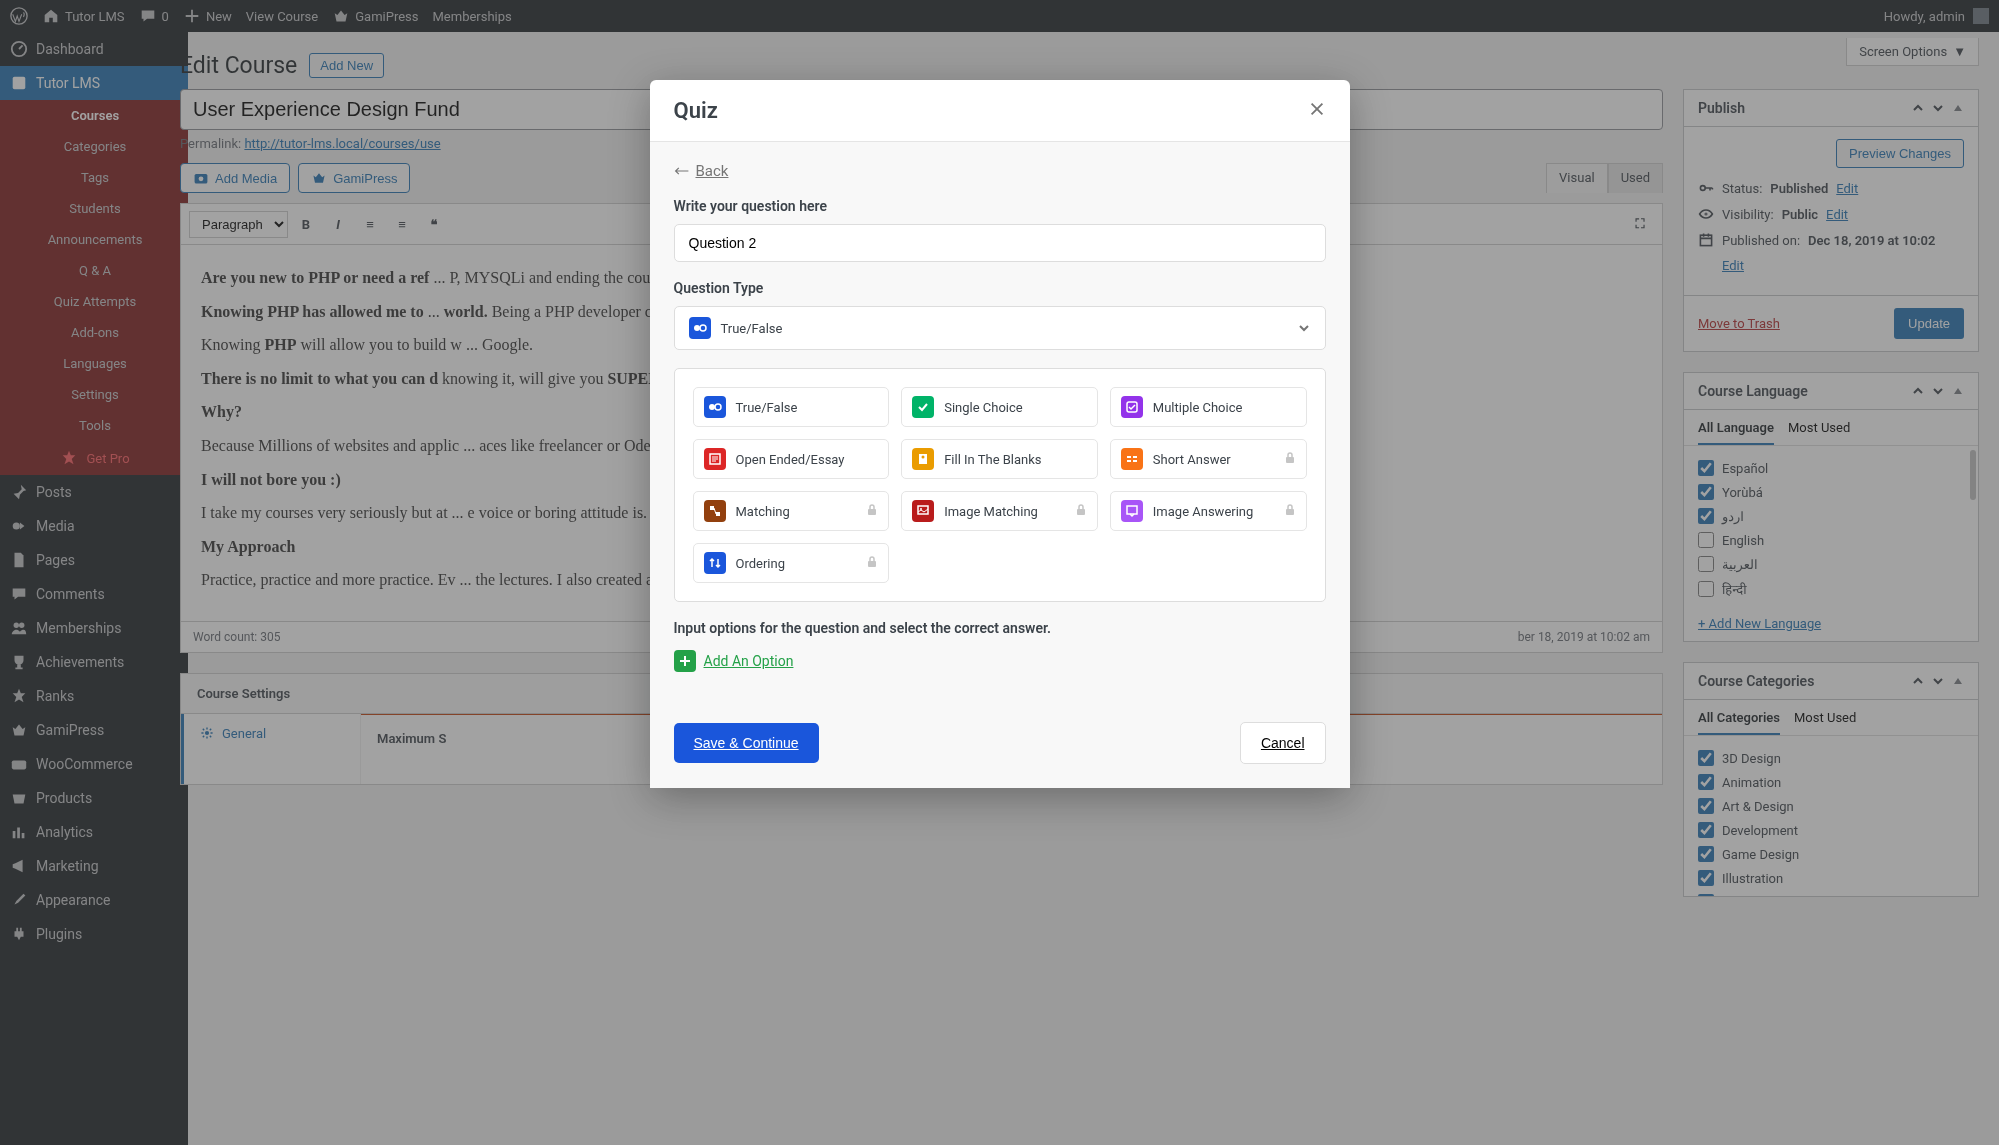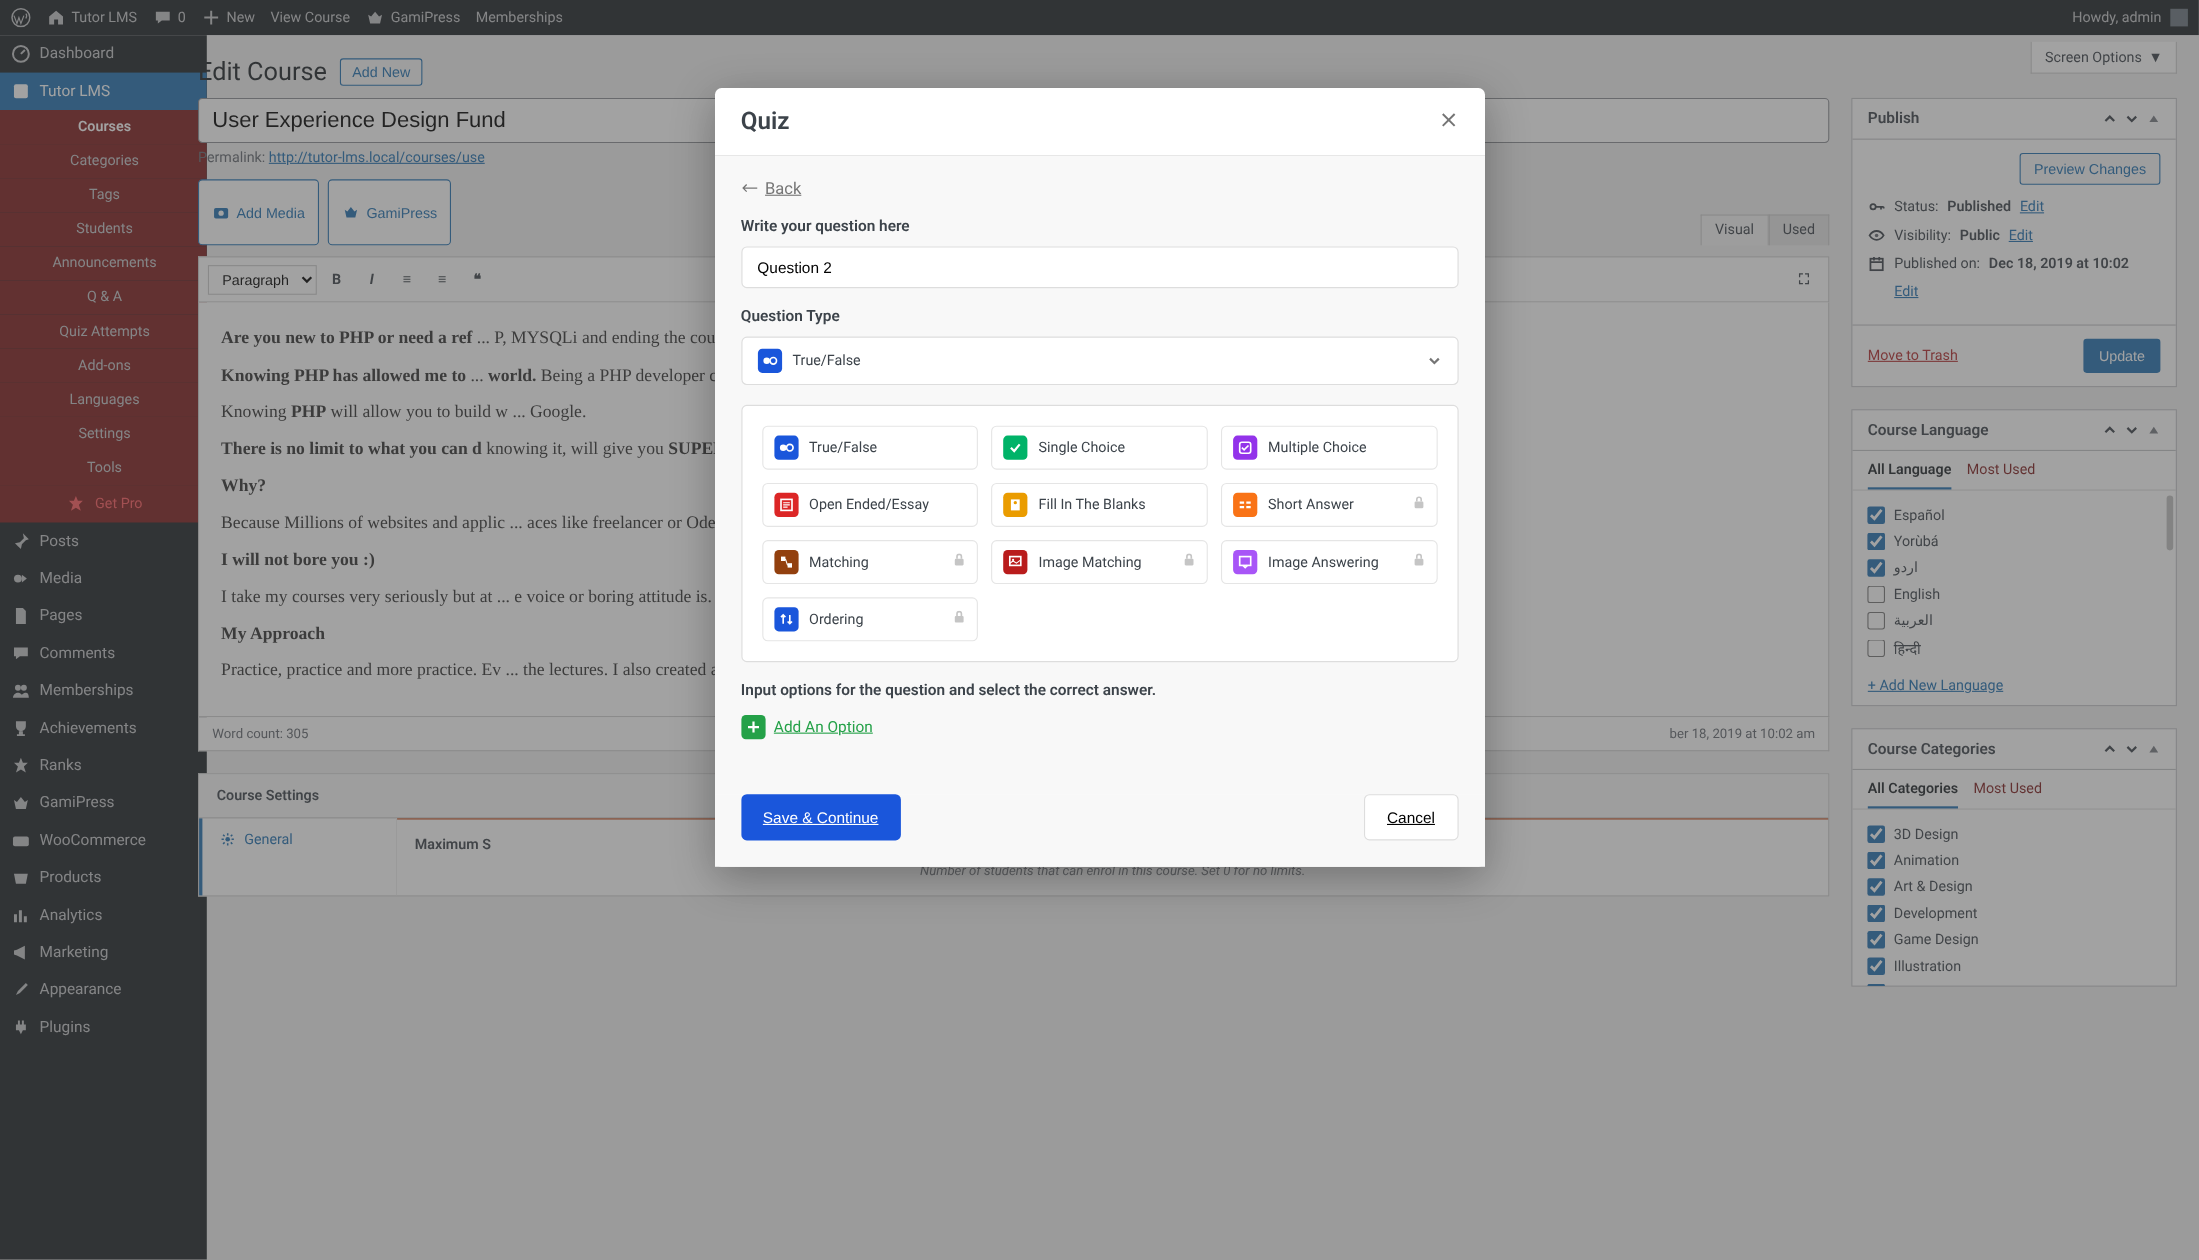--- a/index.html
+++ b/index.html
@@ -34,21 +34,21 @@
     
     .editor-row { display: flex; gap: 20px; }
     .editor-col { flex: 1; min-width: 0; }
     .side-col { width: 296px; flex-shrink: 0; }
     
     .toolbar-row { display: flex; gap: 8px; margin-bottom: 10px; }
     .tool-btn { display: flex; align-items: center; gap: 6px; border: 1px solid #2271b1; color: #2271b1; background: #fff; padding: 6px 12px; border-radius: 4px; font-size: 13px; cursor: pointer; }
     .tool-btn svg { width: 16px; height: 16px; fill: currentColor; }
     
     .editor-tabs { display: flex; justify-content: flex-end; gap: 0; }
-    .editor-tab { border: 1px solid #ccc; border-bottom: none; padding: 6px 12px; background: #e5e5e5; font-size: 13px; cursor: pointer; margin-top: 32px; }
+    .editor-tab { border: 1px solid #ccc; border-bottom: none; padding: 6px 12px; background: #e5e5e5; font-size: 13px; cursor: pointer; }
     .editor-tab.active { background: #f5f5f5; }
     
     .editor-toolbar { display: flex; align-items: center; gap: 4px; padding: 6px 8px; background: #fff; border: 1px solid #ccc; }
     .editor-toolbar select { border: 1px solid #ccc; padding: 4px 8px; font-size: 13px; background: #fff; }
     .tb-btn { width: 28px; height: 28px; display: flex; align-items: center; justify-content: center; cursor: pointer; font-weight: bold; }
     .tb-expand { margin-left: auto; }
     
     .editor-body { background: #fff; border: 1px solid #ccc; border-top: none; padding: 20px; font-family: Georgia, serif; font-size: 16px; line-height: 1.6; color: #333; }
     .editor-body p { margin-bottom: 8px; }
     .editor-body strong { font-weight: bold; }
@@ -75,21 +75,21 @@
     .panel-row a { color: #2271b1; text-decoration: underline; cursor: pointer; }
     .panel-row strong { font-weight: 600; }
     .panel-footer { display: flex; justify-content: space-between; align-items: center; padding: 12px 14px; border-top: 1px solid #c3c4c7; }
     .panel-footer a { color: #b32d2e; text-decoration: underline; cursor: pointer; }
     .update-btn { background: #2271b1; color: #fff; border: none; padding: 8px 14px; border-radius: 3px; font-size: 13px; cursor: pointer; }
     .preview-btn { border: 1px solid #2271b1; color: #2271b1; background: #f6f7f7; padding: 6px 12px; border-radius: 3px; font-size: 13px; cursor: pointer; float: right; }
     
     .filter-tabs { padding: 10px 14px 0; display: flex; gap: 14px; border-bottom: 1px solid #ddd; }
     .filter-tab { padding-bottom: 8px; font-size: 13px; cursor: pointer; color: #646970; }
     .filter-tab.active { border-bottom: 2px solid #2271b1; color: #1d2327; font-weight: 600; }
-    .filter-tab.link { color: #7f1d1d; }
+    .filter-tab.link { color: #000000; }
     
     .checklist { padding: 10px 14px; max-height: 160px; overflow-y: auto; }
     .check-row { display: flex; align-items: center; gap: 8px; padding: 4px 0; font-size: 13px; }
     .check-row input { width: 16px; height: 16px; accent-color: #2271b1; }
     .add-language-link { display: block; padding: 10px 14px; color: #2271b1; text-decoration: underline; font-size: 13px; cursor: pointer; }
     
     
     .modal-backdrop { position: fixed; inset: 0; background: rgba(70,70,70,0.5); z-index: 1000; display: flex; align-items: flex-start; justify-content: center; padding-top: 80px; }
     .modal { width: 700px; background: #fff; border-radius: 6px; box-shadow: 0 10px 40px rgba(0,0,0,0.3); }
     .modal-header { display: flex; justify-content: space-between; align-items: center; padding: 18px 24px; border-bottom: 1px solid #e5e5e5; }
@@ -112,21 +112,21 @@
     .type-icon { width: 22px; height: 22px; border-radius: 4px; display: flex; align-items: center; justify-content: center; flex-shrink: 0; }
     .type-icon svg { width: 14px; height: 14px; fill: #fff; }
     .lock-icon { position: absolute; right: 10px; }
     .lock-icon svg { width: 12px; height: 12px; fill: #c5c5c5; }
     
     .input-options-label { font-size: 14px; font-weight: 600; margin-bottom: 14px; }
     .add-option { display: flex; align-items: center; gap: 8px; color: #24a148; font-size: 14px; text-decoration: underline; cursor: pointer; margin-bottom: 30px; }
     .add-option-icon { width: 22px; height: 22px; background: #24a148; border-radius: 4px; display: flex; align-items: center; justify-content: center; }
     .add-option-icon svg { width: 14px; height: 14px; fill: #fff; }
     
-    .modal-footer { display: flex; justify-content: space-between; padding: 0 24px 24px; background: #f8f8f8; }
+    .modal-footer { display: flex; justify-content: space-between; align-items: center; padding: 0 24px 24px; background: #f8f8f8; }
     .save-btn { background: #1a56db; color: #fff; border: none; padding: 12px 20px; border-radius: 5px; font-size: 14px; text-decoration: underline; cursor: pointer; }
     .cancel-btn { background: #fff; border: 1px solid #ddd; padding: 12px 20px; border-radius: 5px; font-size: 14px; text-decoration: underline; cursor: pointer; }
     
     .screen-options { position: absolute; right: 20px; top: 6px; background: #fff; border: 1px solid #ccc; border-top: none; padding: 6px 12px; font-size: 13px; cursor: pointer; display: flex; align-items: center; gap: 6px; }
     
     .scroll-thumb { position: absolute; right: 2px; width: 6px; background: #c0c0c0; border-radius: 3px; }
   </style>
 </head>
 <body>
 

